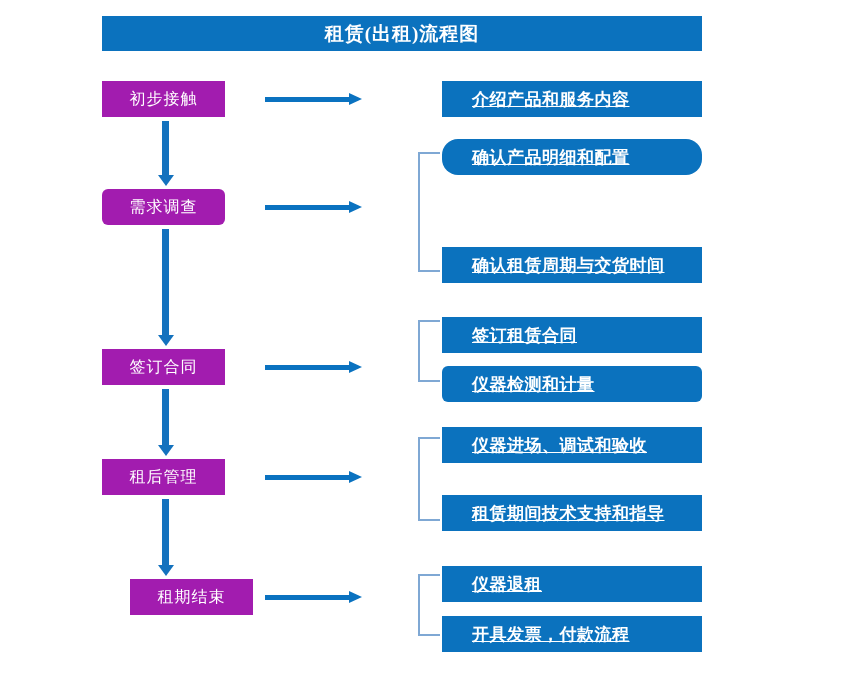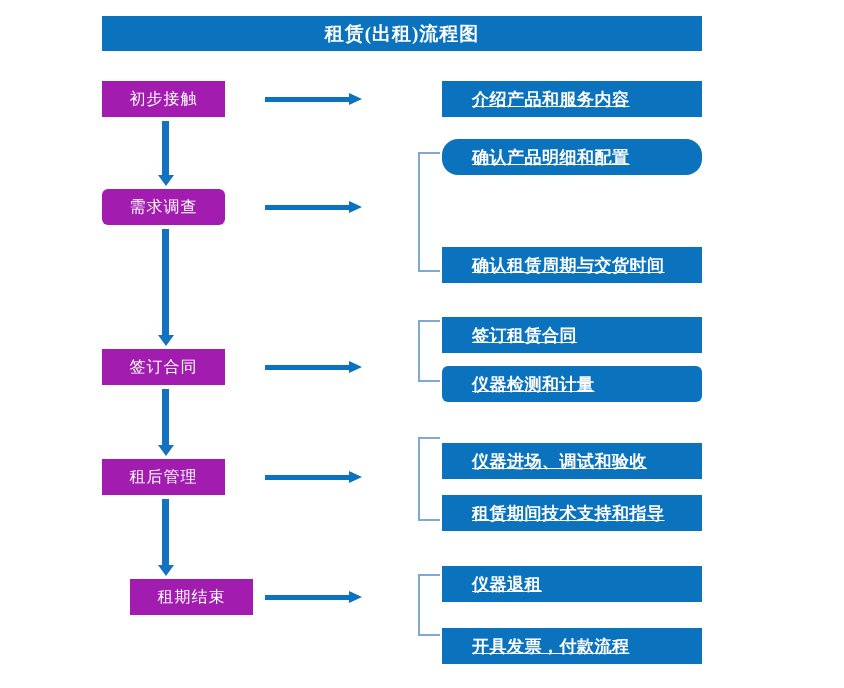--- a/index.html
+++ b/index.html
@@ -207,21 +207,21 @@
 
   <div class="detail-box" style="top:135px;border-radius:16px;">确认产品明细和配置</div>
 
 
   <div class="detail-box" style="top:243px;">确认租赁周期与交货时间</div>
 
   <div class="detail-box" style="top:313px;">签订租赁合同</div>
 
   <div class="detail-box" style="top:362px;border-radius:6px;">仪器检测和计量</div>
 
-  <div class="detail-box" style="top:423px;margin-top:16px;">仪器进场、调试和验收</div>
+  <div class="detail-box" style="top:423px;">仪器进场、调试和验收</div>
 
   <div class="detail-box" style="top:491px;">租赁期间技术支持和指导</div>
 
   <div class="detail-box" style="top:562px;">仪器退租</div>
 
-  <div class="detail-box" style="top:612px;margin-top:12px;">开具发票，付款流程</div>
+  <div class="detail-box" style="top:612px;">开具发票，付款流程</div>
 
 </div>
 
 </body></html>

